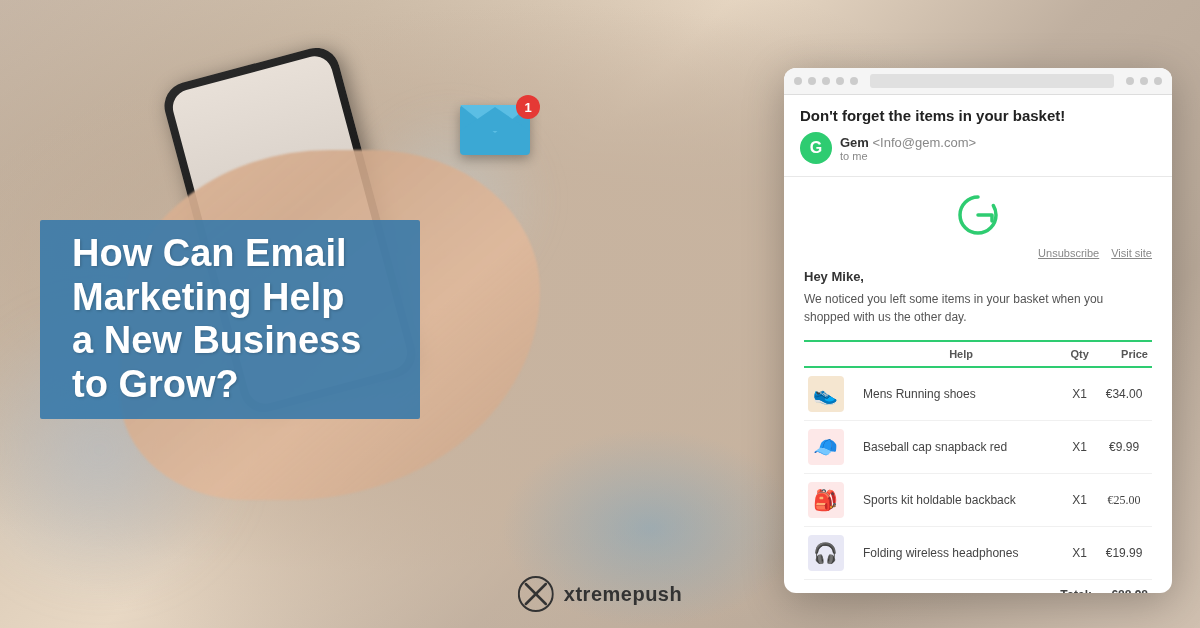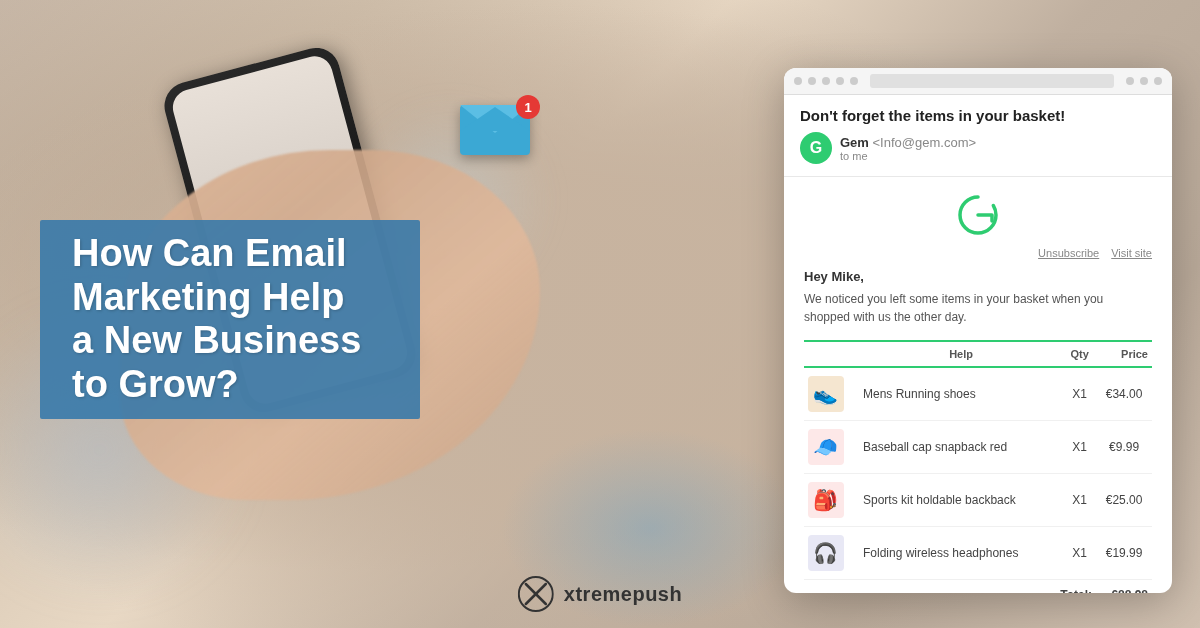--- a/index.html
+++ b/index.html
@@ -499,21 +499,21 @@
       <td>Baseball cap snapback red</td>
       <td style="text-align:center;">X1</td>
       <td style="text-align:center;">€9.99</td>
     </tr>
           <tr>
       <td>
         <div class="item-image" style="background:#fde8e8;">🎒</div>
       </td>
       <td>Sports kit holdable backback</td>
       <td style="text-align:center;">X1</td>
-      <td style="text-align:center;">€25.00</td>
+      <td style="text-align:center;font-family:Liberation Serif, serif;">€25.00</td>
     </tr>
           <tr>
       <td>
         <div class="item-image" style="background:#e8e8f5;">🎧</div>
       </td>
       <td>Folding wireless headphones</td>
       <td style="text-align:center;">X1</td>
       <td style="text-align:center;">€19.99</td>
     </tr>
         </tbody>

